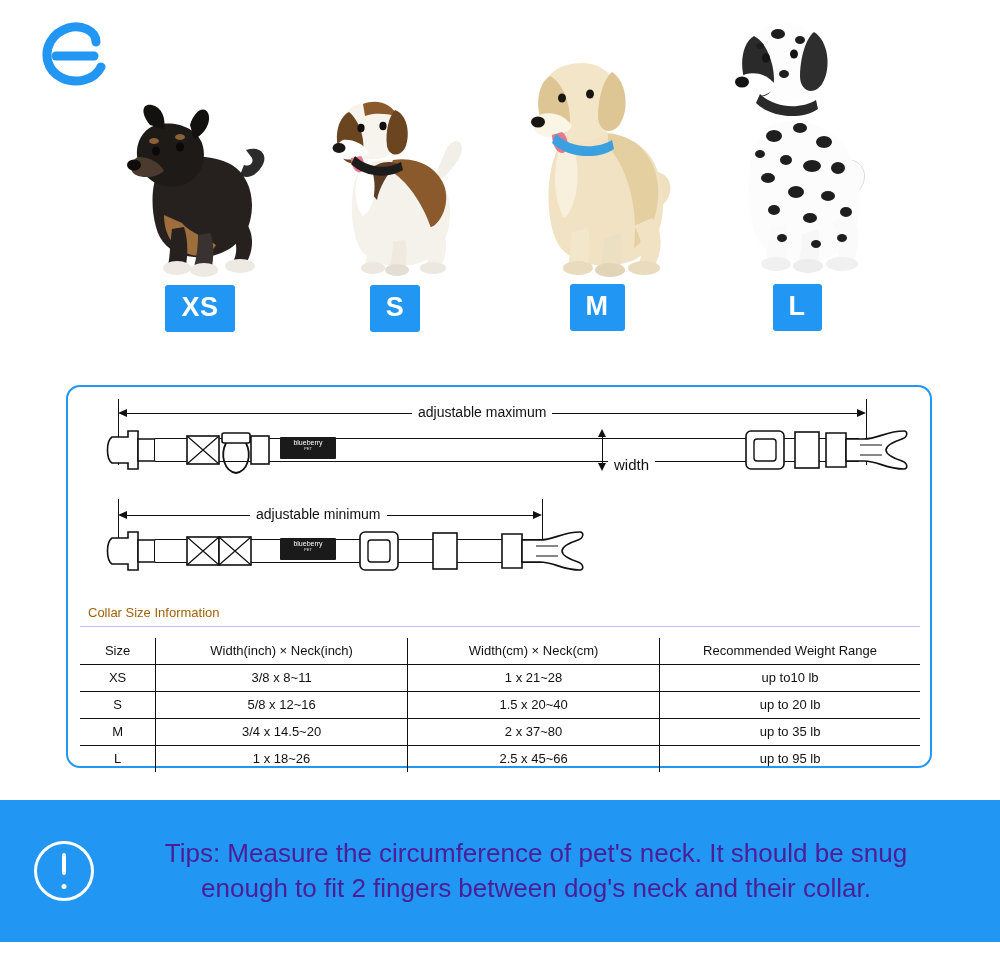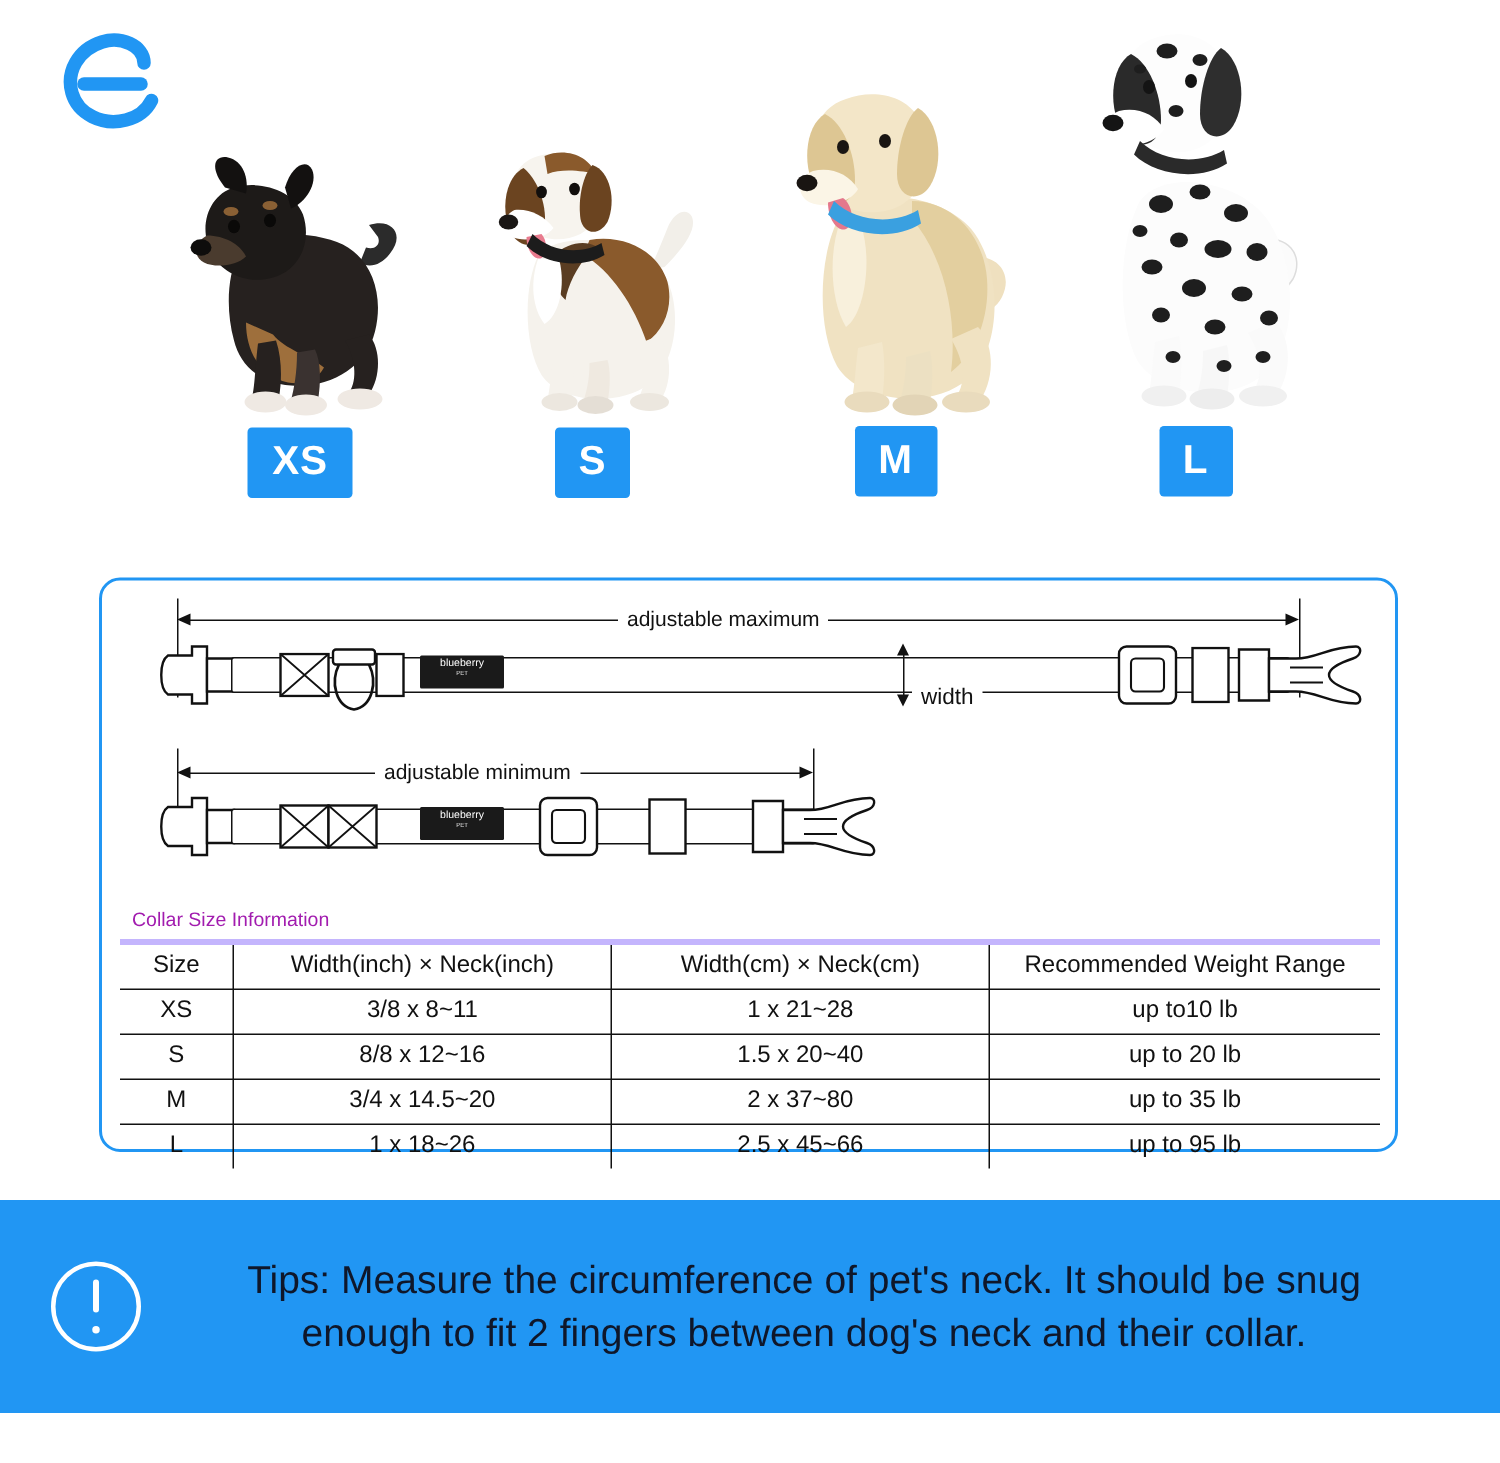--- a/index.html
+++ b/index.html
@@ -131,27 +131,28 @@
   
   .table-wrap {
     position: absolute;
     left: 12px;
     top: 214px;
     width: 840px;
   }
   .table-title {
     font-size: 13px;
     padding: 4px 8px 6px 8px;
-    border-bottom: 4px solid #c4b5fd;
-    color: #a21caf;
+    border-bottom: 1px solid #c4b5fd;
+    color: #a16207;
   }
   table.size-table {
     width: 100%;
     border-collapse: collapse;
-    font-size: 16px;
+    font-size: 13px;
+    margin-top: 11px;
   }
   table.size-table td, table.size-table th {
     border: 1px solid #111;
     border-top: none;
     text-align: center;
     padding: 5px 2px 6px 2px;
     font-weight: normal;
     color: #111;
   }
   table.size-table tr td:first-child,
@@ -165,21 +166,21 @@
   .col-wt   { width: 31%; }
 
   
   .tips {
     position: absolute;
     left: 0;
     top: 800px;
     width: 1000px;
     height: 142px;
     background: #2196f3;
-    color: #0f172a;
+    color: #4c1d95;
     display: flex;
     align-items: center;
   }
   .tips-icon {
     width: 54px;
     height: 54px;
     border: 3px solid #ffffff;
     border-radius: 50%;
     margin-left: 34px;
     margin-right: 18px;
@@ -524,21 +525,21 @@
       </thead>
       <tbody>
         <tr>
           <td>XS</td>
           <td>3/8 x 8~11</td>
           <td>1 x 21~28</td>
           <td>up to10 lb</td>
         </tr>
         <tr>
           <td>S</td>
-          <td>8/8 x 12~16</td>
+          <td>5/8 x 12~16</td>
           <td>1.5 x 20~40</td>
           <td>up to 20 lb</td>
         </tr>
         <tr>
           <td>M</td>
           <td>3/4 x 14.5~20</td>
           <td>2 x 37~80</td>
           <td>up to 35 lb</td>
         </tr>
         <tr>

